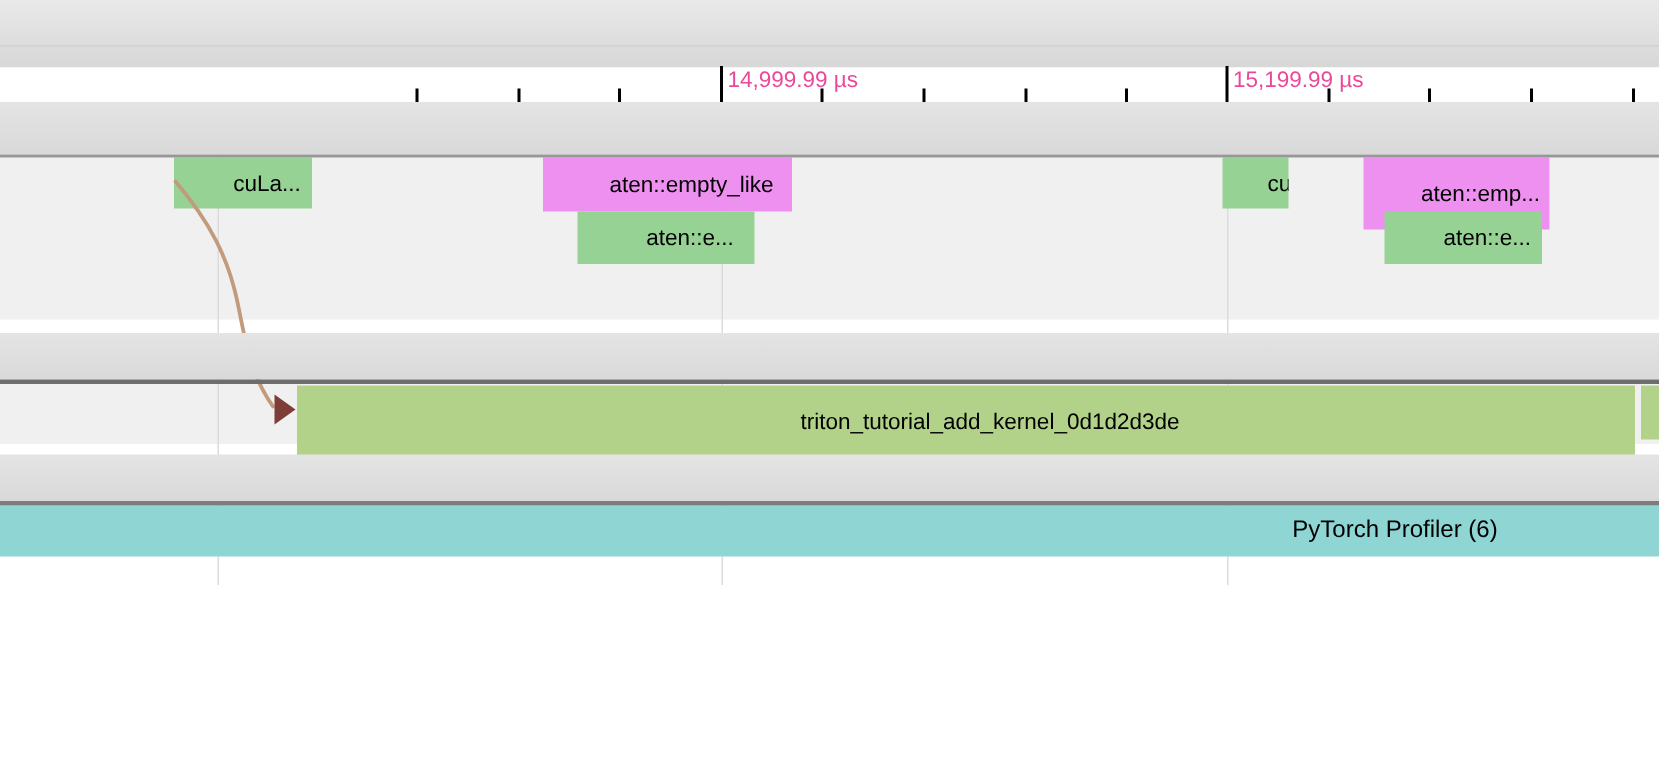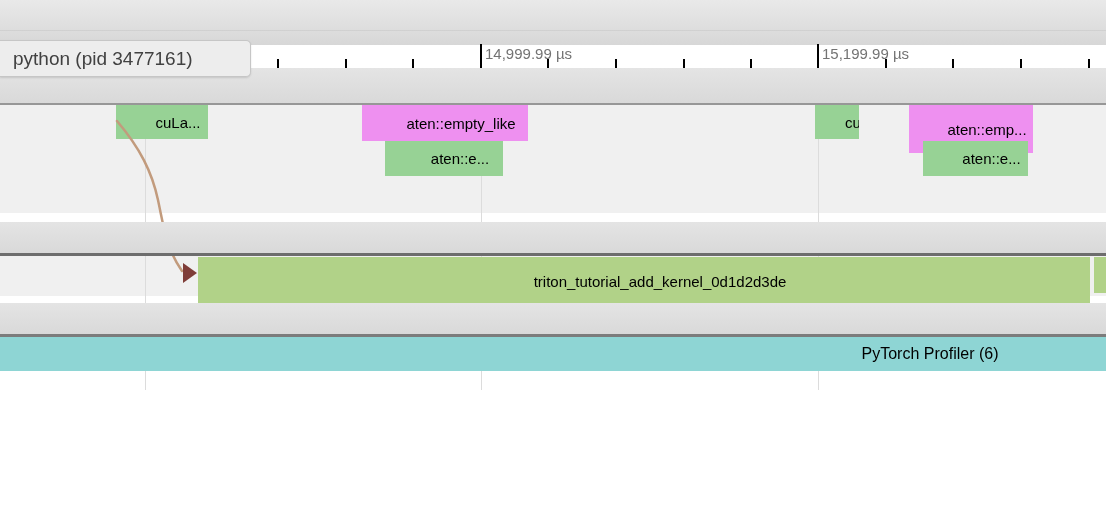--- a/index.html
+++ b/index.html
@@ -18,21 +18,21 @@
   .proc-band.b1{top:68px;height:35px;border-bottom:2px solid #979797;}
   .proc-band.b2{top:222px;height:31px;border-bottom:3px solid #6d6d6d;}
   .proc-band.b3{top:303px;height:31px;border-bottom:3px solid #7c7c7c;}
   .track-area{position:absolute;left:0;width:1106px;background:var(--track-bg,#f0f0f0);z-index:1;}
   .track-area.t1{top:105px;height:108px;}
   .track-area.t2{top:255px;height:41px;}
   
   .tick{position:absolute;width:2px;background:#000;z-index:6;}
   .tick.minor{top:59px;height:9px;}
   .tick.major{top:44px;height:24px;}
-  .tick-label{position:absolute;top:45px;font-size:15px;line-height:17px;color:#737373;z-index:6;white-space:nowrap;}
+  .tick-label{position:absolute;top:45px;font-size:15px;line-height:17px;color:#ec4899;z-index:6;white-space:nowrap;}
   
   .gridline{position:absolute;top:105px;height:285px;width:1px;background:#dcdcdc;z-index:2;}
   
   .slice{position:absolute;display:flex;align-items:center;justify-content:center;
     overflow:hidden;white-space:nowrap;font-size:15px;color:#000;z-index:3;box-sizing:border-box;}
   .slice.green{background:var(--slice-green,#97d295);}
   .slice.magenta{background:var(--slice-magenta,#ee90f0);}
   .slice.kernel{background:var(--kernel-green,#b1d288);}
   .slice span{padding:0 2px;margin-left:32px;}
   
@@ -117,17 +117,14 @@
   </svg>
 
   <div class="proc-band b1"></div>
   <div class="proc-band b2"></div>
   <div class="proc-band b3"></div>
 
   <div class="profiler-bar">
     <span class="profiler-label">PyTorch Profiler (6)</span>
   </div>
 
-  <div class="process-tab">
-    <span>python (pid 3477161)</span>
-  </div>
 
 </div>
 
 </body></html>

